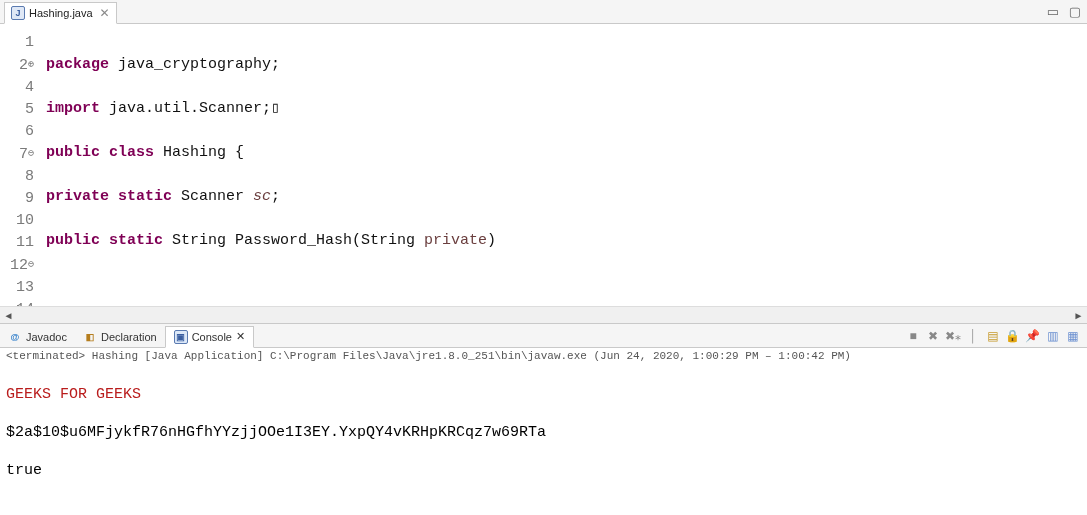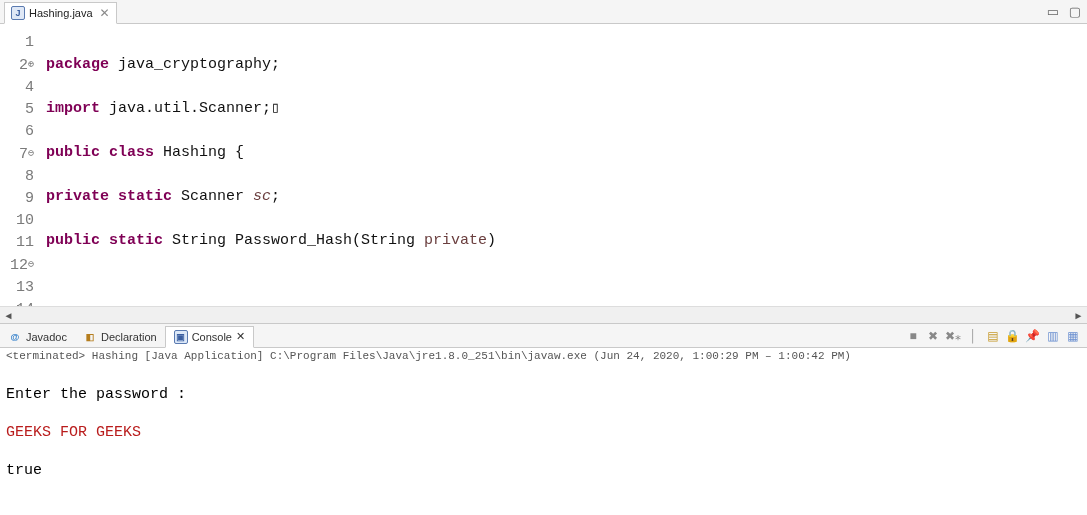--- a/index.html
+++ b/index.html
@@ -268,16 +268,16 @@
     <span class="tbtn" style="color:#c79a2c">🔒</span>
     <span class="tbtn" style="color:#6a8fd0">📌</span>
     <span class="tbtn" style="color:#6a8fd0">▥</span>
     <span class="tbtn" style="color:#6a8fd0">▦</span>
   </div>
 </div>
 
 <div class="status-line">&lt;terminated&gt; Hashing [Java Application] C:\Program Files\Java\jre1.8.0_251\bin\javaw.exe  (Jun 24, 2020, 1:00:29 PM – 1:00:42 PM)</div>
 
 <div class="console-output">
-<div>Enter the password :</div>
 <div class="green">GEEKS FOR GEEKS</div>
+<div>$2a$10$u6MFjykfR76nHGfhYYzjjOOe1I3EY.YxpQY4vKRHpKRCqz7w69RTa</div>
 <div>true</div>
 </div>
 
 </body></html>

